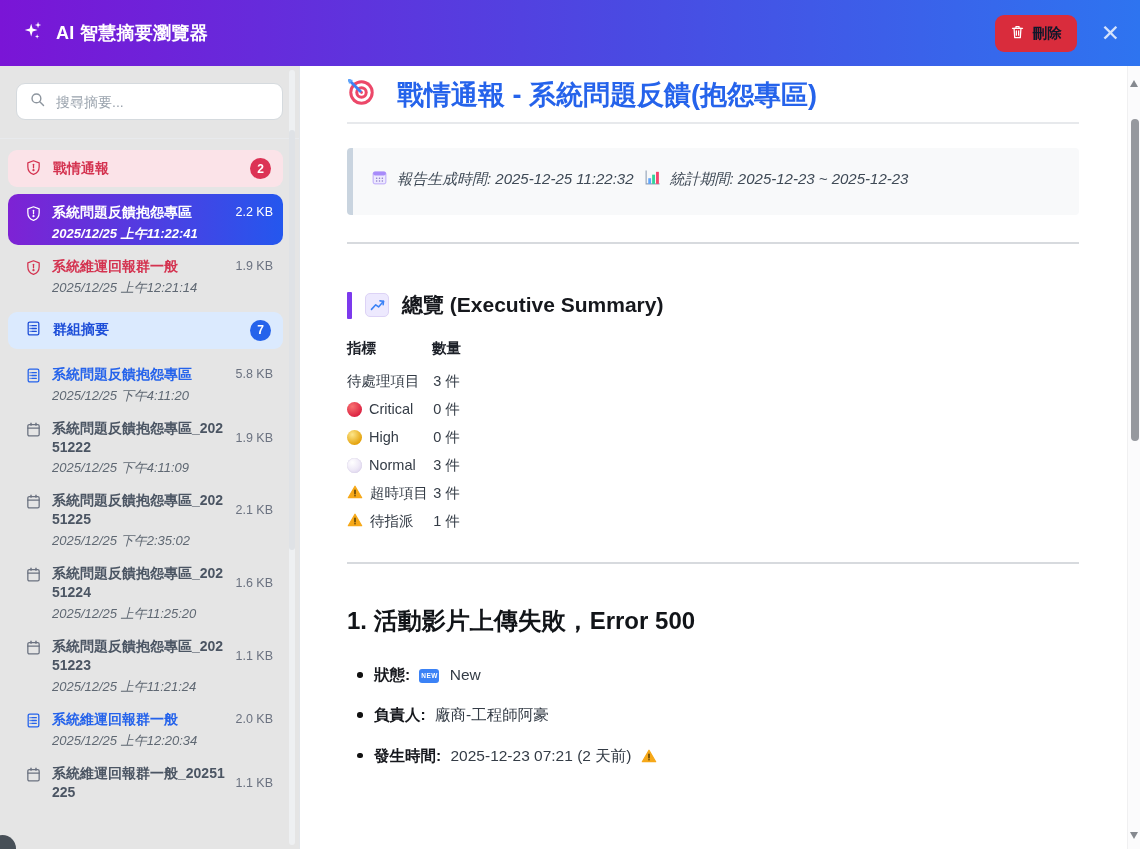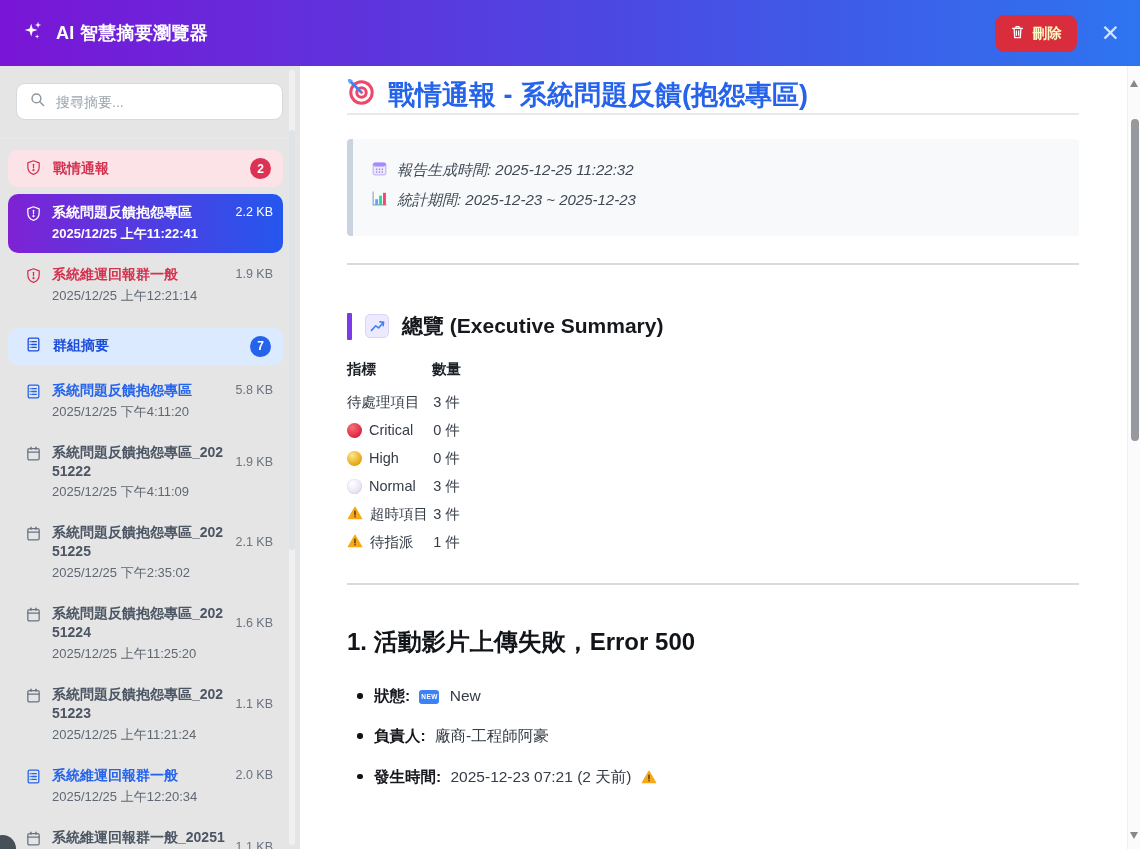--- a/index.html
+++ b/index.html
@@ -8,61 +8,61 @@
   .app { display:flex; flex-direction:column; width:1140px; height:849px; }
 
   
   .topbar { flex:0 0 66px; background:linear-gradient(90deg,#7a15d6 0%,#4a4ae2 55%,#2e74f0 100%);
             display:flex; align-items:center; padding:0 20px 0 22px; }
   .brand { display:flex; align-items:center; gap:12px; color:#fff; font-size:18px; font-weight:bold; letter-spacing:.3px; }
   .topbar-spacer { flex:1; }
   .btn { display:inline-flex; align-items:center; gap:8px; border-radius:9px; padding:9px 15px;
          font-size:14.5px; font-weight:bold; cursor:pointer; }
   .btn-copy { background:#fff; color:#2563eb; border:1px solid rgba(37,99,235,.5); }
-  .btn-delete { background:#d92c3c; color:#fef9c3; border:none; margin-left:13px; }
+  .btn-delete { background:#d92c3c; color:#0f172a; border:none; margin-left:13px; }
   .close-x { margin-left:24px; color:rgba(255,255,255,.8); font-size:23px; font-weight:normal; line-height:1; cursor:pointer; }
 
   
   .body { flex:1; display:flex; min-height:0; }
 
   
   aside { flex:0 0 300px; width:300px; border-right:1px solid #e2e5e9; position:relative; background:#e5e5e5; }
   .search-wrap { padding:17px 16px 18px; border-bottom:1px solid #e8eaed; }
   .search-box { display:flex; align-items:center; gap:10px; border:1px solid #d5dade; border-radius:9px; padding:7px 12px; background:#fff; }
   .search-box input { border:none; outline:none; font-size:14px; color:#374151; width:100%; font-family:inherit; }
   .search-box input::placeholder { color:#9aa3ad; }
   .nav { padding:11px 16px 0 8px; }
   .cat { height:37px; border-radius:9px; display:flex; align-items:center; gap:11px; padding:0 12px 0 17px;
          font-size:14px; font-weight:bold; margin-bottom:7px; cursor:pointer; }
   .cat-red { background:#fbe3e8; color:#d43350; }
   .cat-blue { background:#dbeafe; color:#1d4ed8; margin-top:13px; }
   .badge { margin-left:auto; min-width:21px; height:21px; border-radius:50%; color:#fff; font-size:12px; font-weight:bold;
            display:flex; align-items:center; justify-content:center; }
   .badge-red { background:#dc3355; }
   .badge-blue { background:#2563eb; }
-  .s-item { display:flex; gap:9px; padding:9px 10px 10px 17px; border-radius:10px; margin-bottom:3px; cursor:pointer; }
+  .s-item { display:flex; gap:9px; padding:9px 10px 2px 17px; border-radius:10px; margin-bottom:3px; cursor:pointer; }
   .s-item .ic { padding-top:2px; flex:0 0 18px; }
   .s-body { flex:1; min-width:0; }
   .s-top { display:flex; align-items:center; gap:8px; }
   .s-title { flex:1; font-size:14px; font-weight:bold; line-height:1.35; word-break:break-all; }
   .t-red { color:#d43350; } .t-blue { color:#2563eb; } .t-gray { color:#4b5563; }
   .s-size { font-size:12.5px; color:#6b7280; white-space:nowrap; }
-  .s-date { font-size:13px; color:#5f6873; margin-top:3px; }
+  .s-date { font-size:13px; color:#5f6873; margin-top:3px;font-style:italic; }
   .sel { background:linear-gradient(90deg,#7e22d4,#2457ee); }
   .sel .s-title, .sel .s-size, .sel .s-date { color:#fff; }
   .sel .s-date { font-weight:bold; }
   .side-track { position:absolute; right:4px; top:4px; bottom:4px; width:6px; background:#eef0f2; border-radius:3px; }
   .side-thumb { position:absolute; left:0; top:60px; width:6px; height:420px; background:#dfe2e6; border-radius:3px; }
 
   
   main { flex:1; min-width:0; padding:0 48px 0 47px; position:relative; overflow:hidden; }
-  .page-title { margin-top:11px; display:flex; align-items:center; gap:13px; padding-bottom:0;
+  .page-title { margin-top:11px; display:flex; align-items:center; gap:22px; padding-bottom:9px;
                 border-bottom:2px solid #e7e9ec; color:#2563eb; font-size:27px; font-weight:bold; }
   .info-box { margin-top:24px; background:#f8f9fa; border-left:6px solid #c9d4df; border-radius:4px;
-              padding:21px 18px 26px; display:flex; flex-direction:column; gap:10px;
+              padding:21px 18px 26px; display:flex; flex-direction:row; gap:10px;
               font-style:italic; color:#3f4a56; font-size:15px; }
   .info-line { display:flex; align-items:center; gap:9px; }
   .rule { border:none; border-top:2px solid #d7dade; margin:27px 0 0; }
   .section-h { margin-top:47px; display:flex; align-items:center; gap:13px; font-size:21px; font-weight:bold; color:#16181d; }
   .bar { width:5px; height:27px; background:#7c3aed; border-radius:1px; flex:0 0 5px; }
 
   table.summary { margin-top:20px; border-collapse:collapse; font-size:14.5px; color:#343c46; }
   table.summary th { text-align:left; font-weight:bold; color:#1d2129; padding:0 0 9px; }
   table.summary td { padding:4.5px 0; vertical-align:middle;text-align:center; }
   td.metric { width:85px; }

